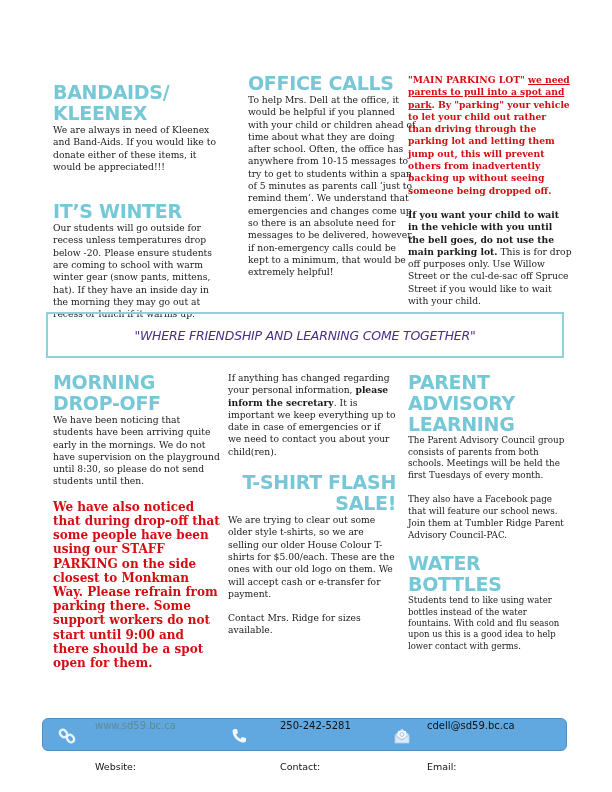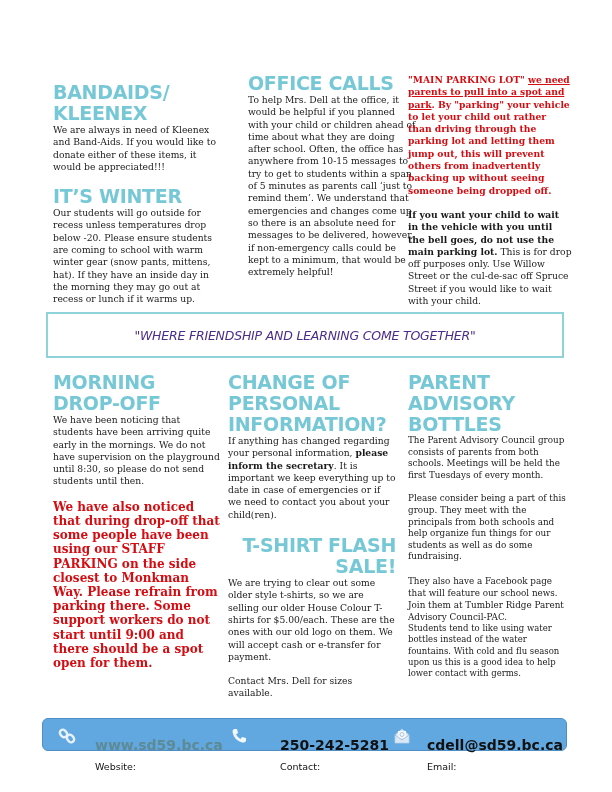--- a/index.html
+++ b/index.html
@@ -15,30 +15,30 @@
     u { text-decoration: underline; }
     b { font-weight: bold; }
     .banner { position: absolute; left: 46px; top: 312px; width: 518px; height: 46px;
       border: 2px solid #8fd3da; box-sizing: border-box; display: flex; align-items: center; justify-content: center; }
     .banner span { font-family: "DejaVu Sans", sans-serif; font-style: italic; color: #4b2c8a; font-size: 12.5px; letter-spacing: -0.2px; }
     .footer { position: absolute; left: 42px; top: 718px; width: 525px; height: 33px;
       background: #62a8e0; border: 1px solid #4f8ec4; border-radius: 6px; box-sizing: border-box;
       font-family: "DejaVu Sans", sans-serif; }
     .fi { position: absolute; top: 0; height: 33px; }
     .fi .lbl { position: absolute; top: 3px; font-size: 9.5px; color: #111; white-space: nowrap; margin-top: 39px; }
-    .fi .val { position: absolute; top: 18px; font-size: 14px; font-weight: bold; color: #111; white-space: nowrap; }
+    .fi .val { position: absolute; top: 1px; font-size: 10px; font-weight: normal; color: #111; white-space: nowrap; }
     .icon { position: absolute; top: 8px; width: 18px; height: 18px; }
   </style>
 </head>
 <body>
 
 <div class="col" style="left:53px; top:82px;">
   <h2><span>BANDAIDS/</span><br><span>KLEENEX</span></h2>
   <p>We are always in need of Kleenex and Band-Aids. If you would like to donate either of these items, it would be appreciated!!!</p>
-  <h2 style="margin-top:13px;">IT’S WINTER</h2>
+  <h2 style="margin-top:28px;">IT’S WINTER</h2>
   <p>Our students will go outside for recess unless temperatures drop below -20. Please ensure students are coming to school with warm winter gear (snow pants, mittens, hat). If they have an inside day in the morning they may go out at recess or lunch if it warms up.</p>
 </div>
 
 <div class="col" style="left:228px; top:73px; width:168px;margin-left:20px;">
   <h2>OFFICE CALLS</h2>
   <p>To help Mrs. Dell at the office, it would be helpful if you planned with your child or children ahead of time about what they are doing after school. Often, the office has anywhere from 10-15 messages to try to get to students within a span of 5 minutes as parents call ‘just to remind them’. We understand that emergencies and changes come up so there is an absolute need for messages to be delivered, however, if non-emergency calls could be kept to a minimum, that would be extremely helpful!</p>
 </div>
 
 <div class="col" style="left:408px; top:74px; width:164px;">
   <p class="red"><span>"MAIN PARKING LOT" </span><u>we need parents to pull into a spot and park</u><span>. By "parking" your vehicle to let your child out rather than driving through the parking lot and letting them jump out, this will prevent others from inadvertently backing up without seeing someone being dropped off.</span></p>
@@ -49,32 +49,31 @@
   <span>"WHERE FRIENDSHIP AND LEARNING COME TOGETHER"</span>
 </div>
 
 <div class="col" style="left:53px; top:372px;">
   <h2><span>MORNING</span><br><span>DROP-OFF</span></h2>
   <p>We have been noticing that students have been arriving quite early in the mornings. We do not have supervision on the playground until 8:30, so please do not send students until then.</p>
   <p class="red-big" style="margin-top:12px;">We have also noticed that during drop-off that some people have been using our STAFF PARKING on the side closest to Monkman Way.  Please refrain from parking there.  Some support workers do not start until 9:00 and there should be a spot open for them.</p>
 </div>
 
 <div class="col" style="left:228px; top:372px; width:168px;">
-  <h2><span>CHANGE OF</span><br><span>PERSONAL</span><br><span>INFORMATION?</span></h2>
   <p><span>If anything has changed regarding your personal information, </span><b>please inform the secretary</b><span>.  It is important we keep everything up to date in case of emergencies or if we need to contact you about your child(ren).</span></p>
   <h2 style="margin-top:14px;text-align:right;"><span>T-SHIRT FLASH</span><br><span>SALE!</span></h2>
   <p>We are trying to clear out some older style t-shirts, so we are selling our older House Colour T-shirts for $5.00/each. These are the ones with our old logo on them. We will accept cash or e-transfer for payment.</p>
-  <p class="gap">Contact Mrs. Dell for sizes available.</p>
+  <p class="gap">Contact Mrs. Ridge for sizes available.</p>
 </div>
 
 <div class="col" style="left:408px; top:372px; width:164px;">
-  <h2><span>PARENT</span><br><span>ADVISORY</span><br><span>BOTTLES</span></h2>
+  <h2><span>PARENT</span><br><span>ADVISORY</span><br><span>LEARNING</span></h2>
   <p style="font-size:8.8px; line-height:11.6px;">The Parent Advisory Council group consists of parents from both schools. Meetings will be held the first Tuesdays of every month.</p>
-  <p class="gap" style="font-size:8.8px; line-height:11.6px;">Please consider being a part of this group. They meet with the principals from both schools and help organize fun things for our students as well as do some fundraising.</p>
   <p class="gap" style="font-size:8.8px; line-height:12px;">They also have a Facebook page that will feature our school news. Join them at Tumbler Ridge Parent Advisory Council-PAC.</p>
+  <h2 style="margin-top:12px;">WATER BOTTLES</h2>
   <p style="font-size:8.5px; line-height:11.3px;">Students tend to like using water bottles instead of the water fountains. With cold and flu season upon us this is a good idea to help lower contact with germs.</p>
 </div>
 
 <div class="footer">
   <svg class="icon" style="left:15px;" viewBox="0 0 18 18">
     <g fill="none" stroke="#e8f2fb" stroke-width="2.4" stroke-linecap="round">
       <rect x="2.5" y="2.5" width="6" height="8" rx="3" transform="rotate(-40 5.5 6.5)"></rect>
       <rect x="9.5" y="7.5" width="6" height="8" rx="3" transform="rotate(-40 12.5 11.5)"></rect>
     </g>
   </svg>

